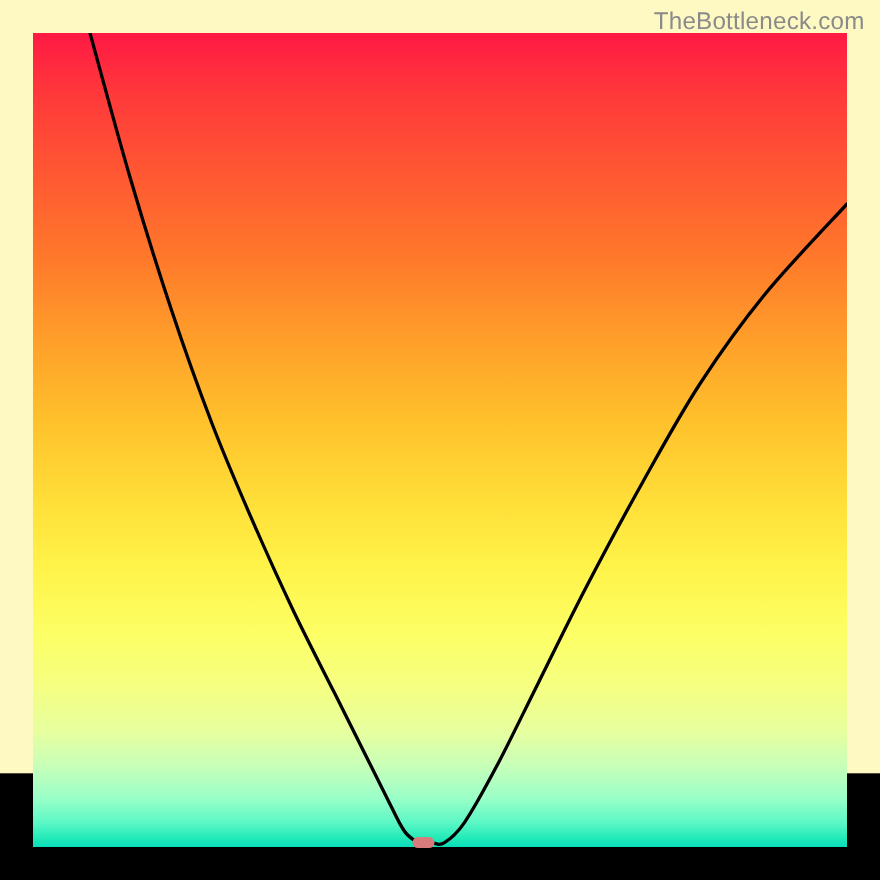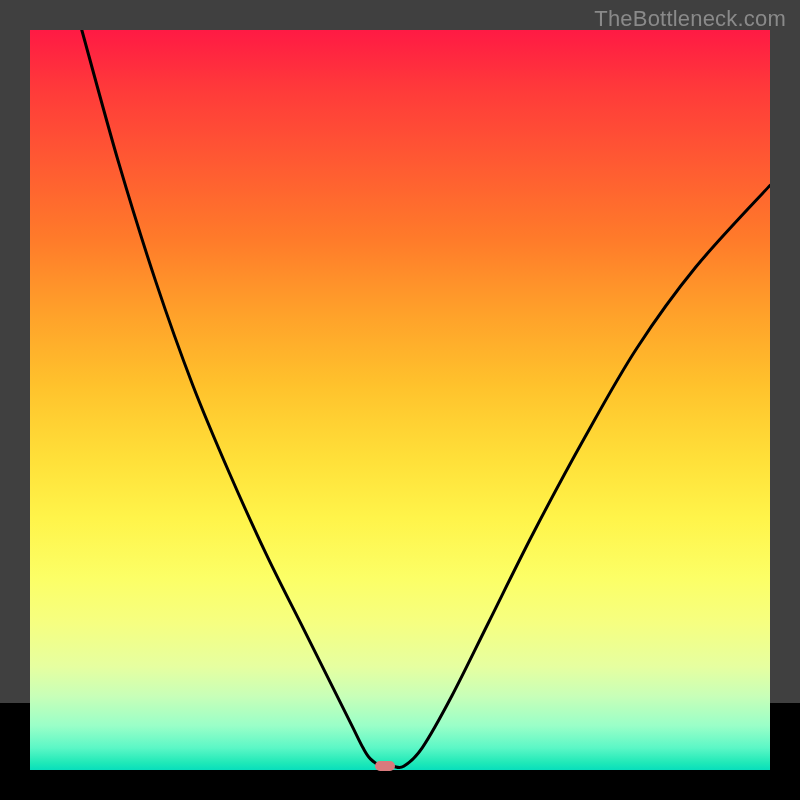--- a/index.html
+++ b/index.html
@@ -8,21 +8,21 @@
     width: 800px;
     height: 800px;
     background: #000;
     font-family: Arial, Helvetica, sans-serif;
     overflow: hidden;
   }
   .frame {
     position: relative;
     width: 800px;
     height: 703px;
-    background: #404040;
+    background: #fef9c3;
   }
   .plot-area {
     position: absolute;
     left: 30px;
     top: 30px;
     width: 740px;
     height: 740px;
     background: linear-gradient(to bottom,
       #ff1a44 0%,
       #ff3a3a 8%,

